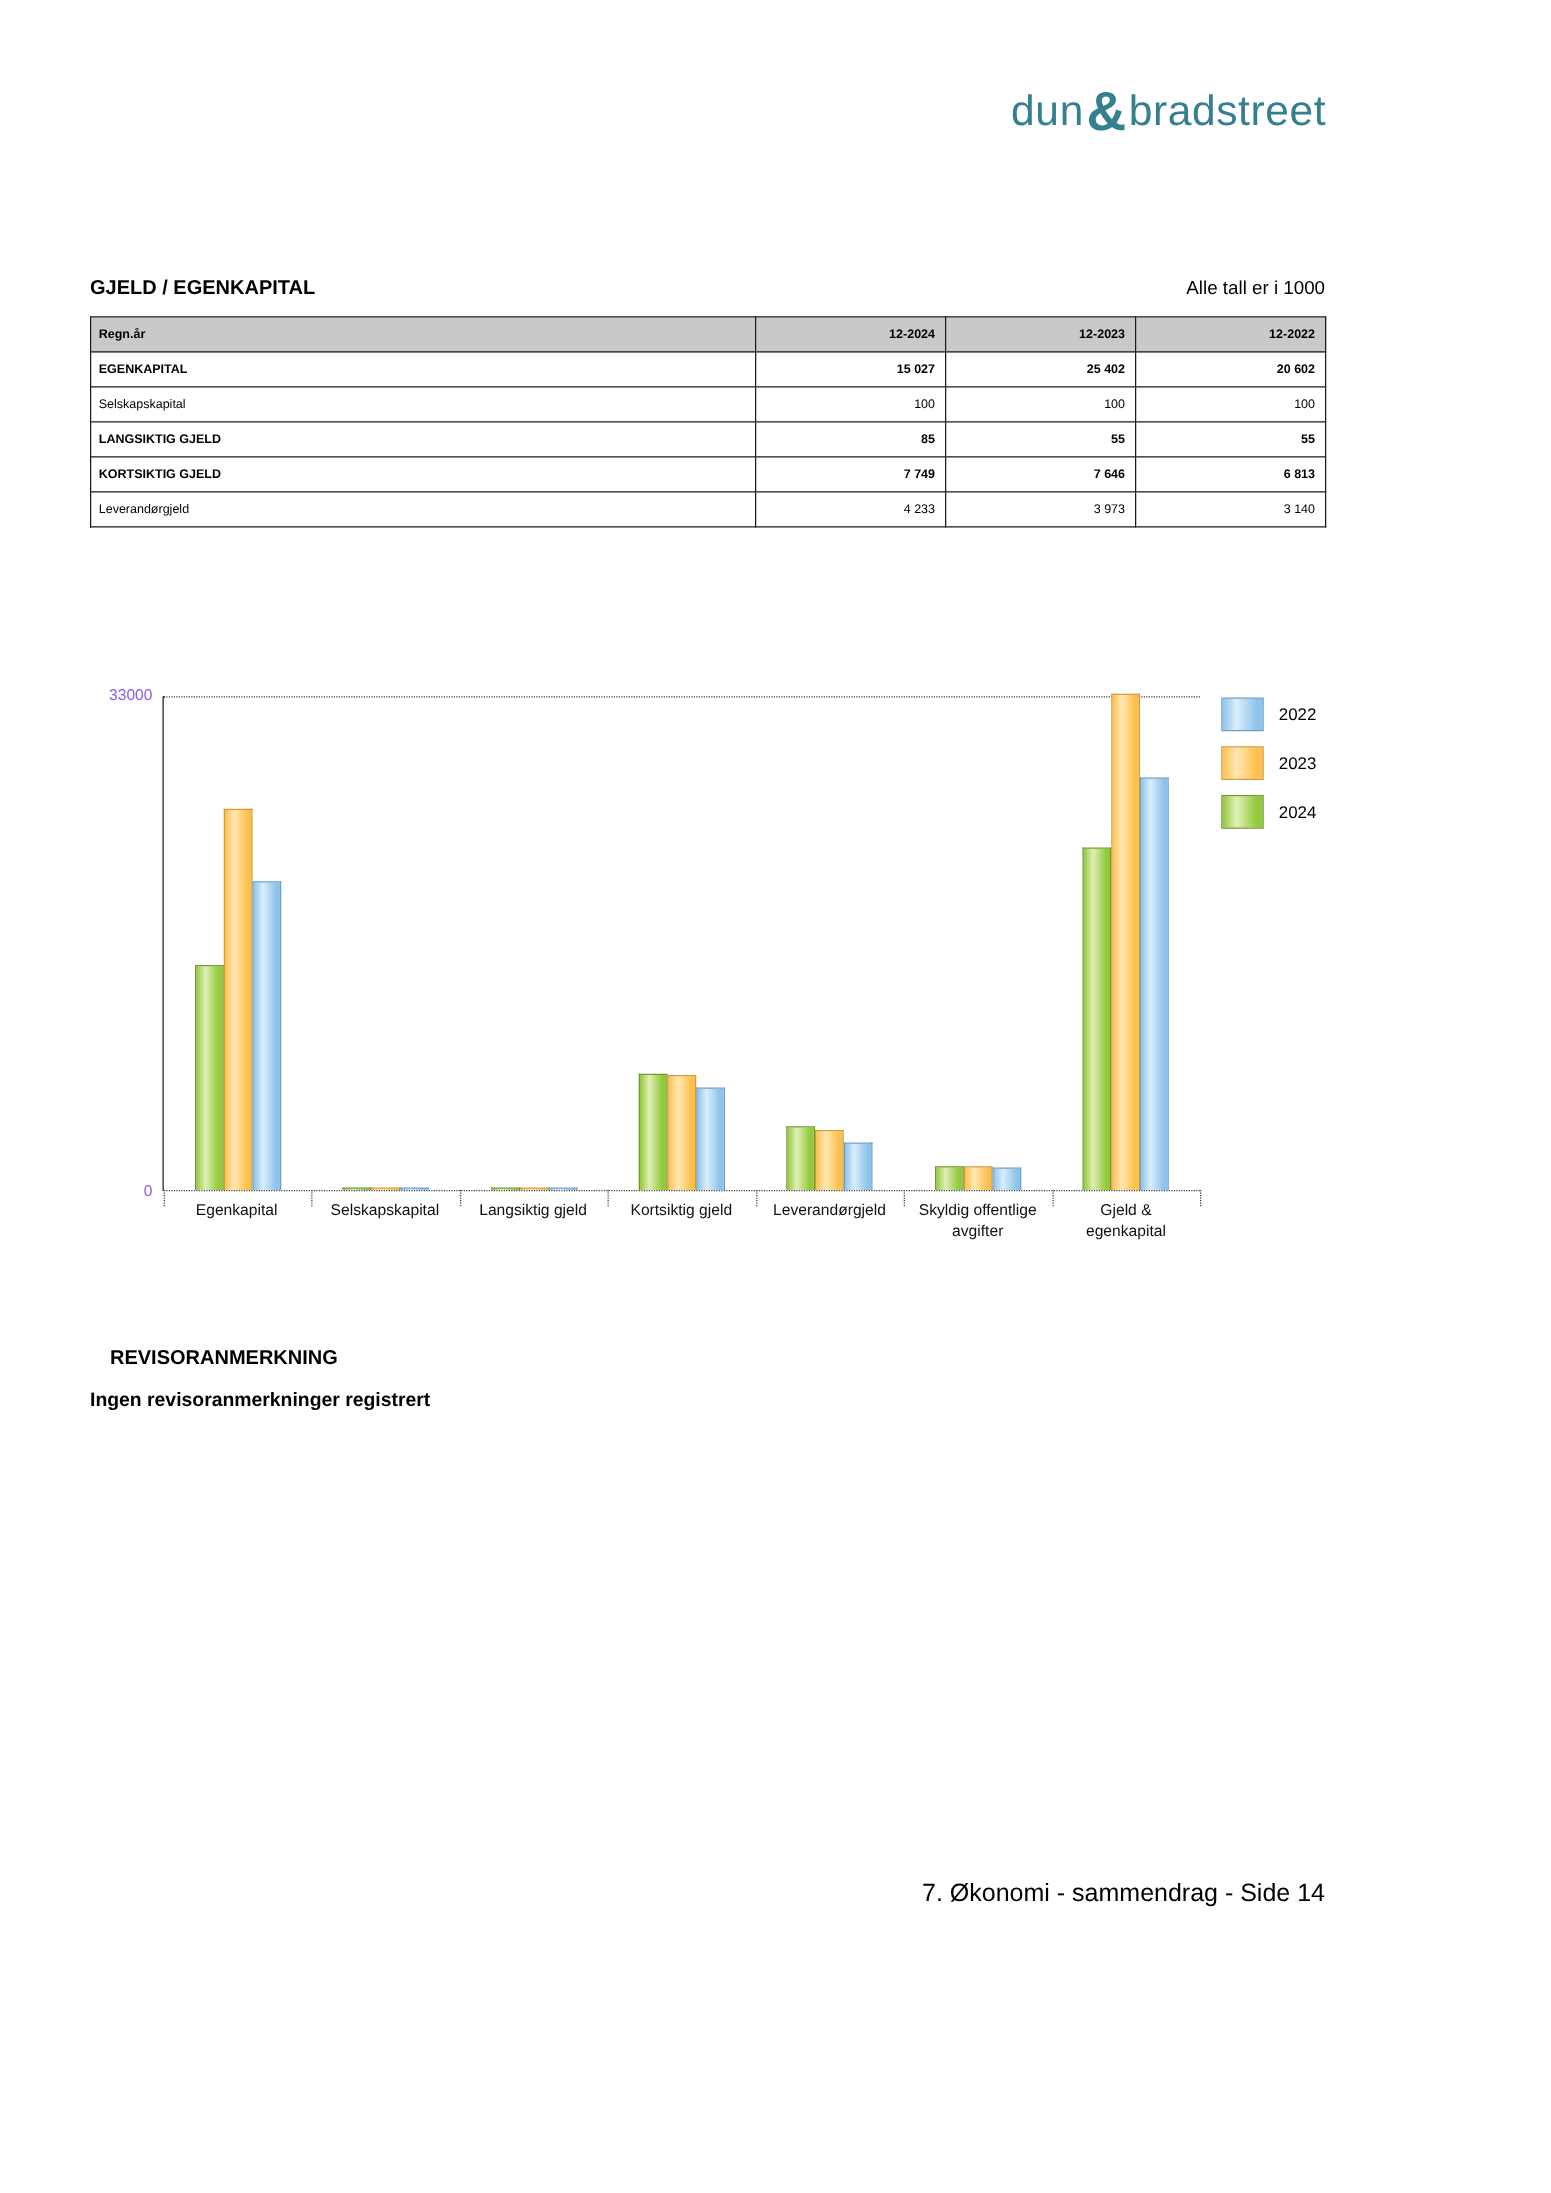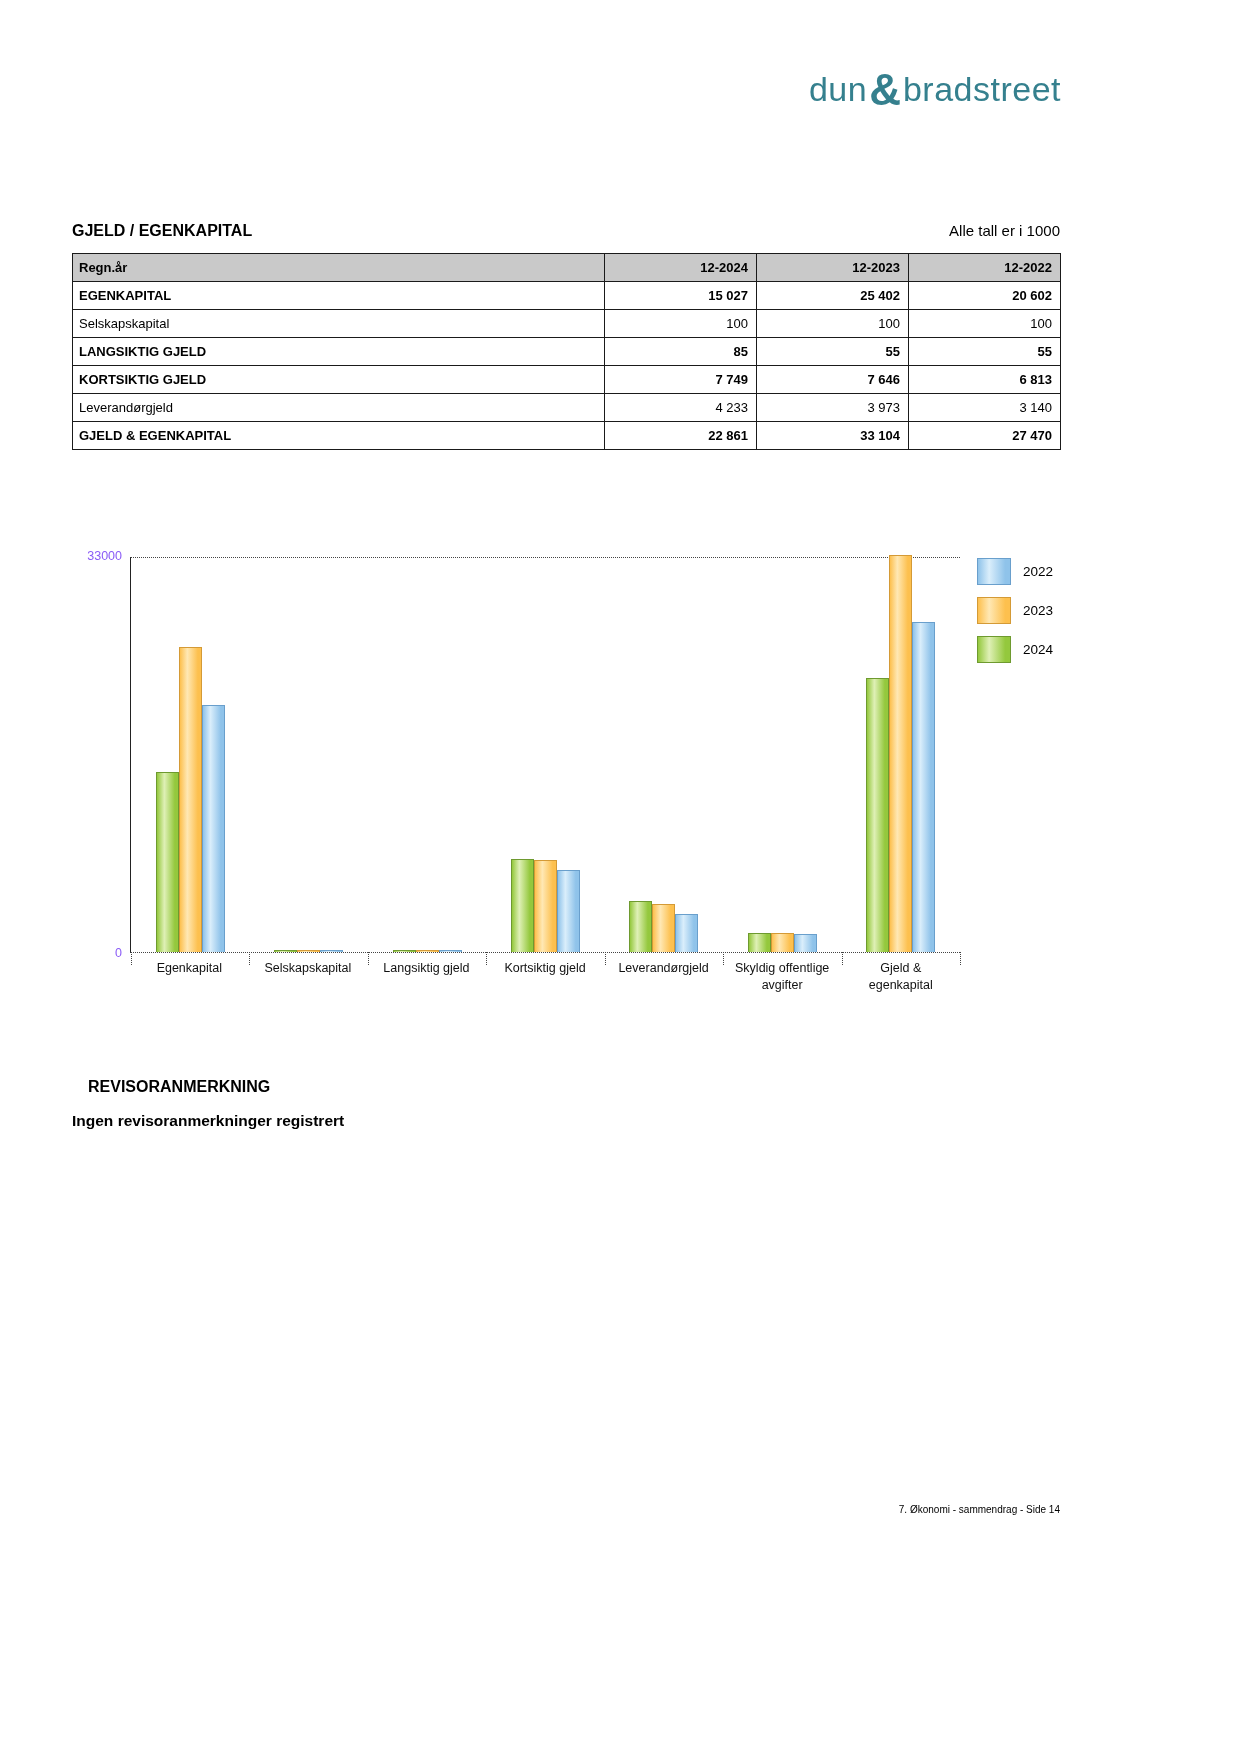--- a/index.html
+++ b/index.html
@@ -16,21 +16,21 @@
   .logo .amp { font-size:44px; font-weight:bold; margin:0 2px; line-height:34px; }
 
   
   .sec-head { position:absolute; left:72px; top:222px; width:988px; display:flex; justify-content:space-between; }
   .sec-title { font-size:16px; font-weight:bold; }
   .sec-note  { font-size:15px; }
 
   
   .tbl-wrap { position:absolute; left:72px; top:253px; width:989px; }
   table { width:100%; border-collapse:collapse; }
-  td { border:1.5px solid #1a1a1a; height:28px; font-size:13px; padding:0 8px; }
+  td { border:1.5px solid #1a1a1a; height:28px; font-size:10px; padding:0 8px; }
   td.label { text-align:left; padding-left:6px; }
   td.num { text-align:right; width:152px; }
   tr.hdr td { background:#c9c9c9; font-weight:bold; }
   td.b { font-weight:bold; }
 
   
   .ylab { position:absolute; width:52px; text-align:right; font-size:12.5px; color:#8b5cf6; }
   .ylab-top { left:70px; top:549px; }
   .ylab-bottom { left:70px; top:946px; }
 
@@ -52,21 +52,21 @@
   .legend { position:absolute; left:977px; top:558px; }
   .legend-item { display:flex; align-items:center; margin-bottom:12px; }
   .legend-swatch { width:34px; height:27px; border:1px solid #777; }
   .legend-label { font-size:13.5px; margin-left:12px; }
 
   
   .rev-title { position:absolute; left:88px; top:1078px; font-size:16px; font-weight:bold; }
   .rev-text  { position:absolute; left:72px; top:1112px; font-size:15.5px;font-weight:bold; }
 
   
-  .footer { position:absolute; right:181px; top:1504px; font-size:10px; }
+  .footer { position:absolute; right:181px; top:1504px; font-size:20px; }
 </style>
 </head>
 <body>
 
 <div class="logo">
   <span class="word">dun</span>
   <span class="amp">&amp;</span>
   <span class="word">bradstreet</span>
 </div>
 
@@ -106,26 +106,20 @@
           <td class="label b">KORTSIKTIG GJELD</td>
           <td class="num b">7 749</td>
           <td class="num b">7 646</td>
           <td class="num b">6 813</td>
         </tr>
         <tr>
           <td class="label">Leverandørgjeld</td>
           <td class="num">4 233</td>
           <td class="num">3 973</td>
           <td class="num">3 140</td>
-        </tr>
-        <tr>
-          <td class="label b">GJELD &amp; EGENKAPITAL</td>
-          <td class="num b">22 861</td>
-          <td class="num b">33 104</td>
-          <td class="num b">27 470</td>
         </tr>
       </tbody>
   </table>
 </div>
 
 <div>
   <div class="ylab ylab-top">33000</div>
   <div class="ylab ylab-bottom">0</div>
   <div class="plot">
     <div class="groups">

